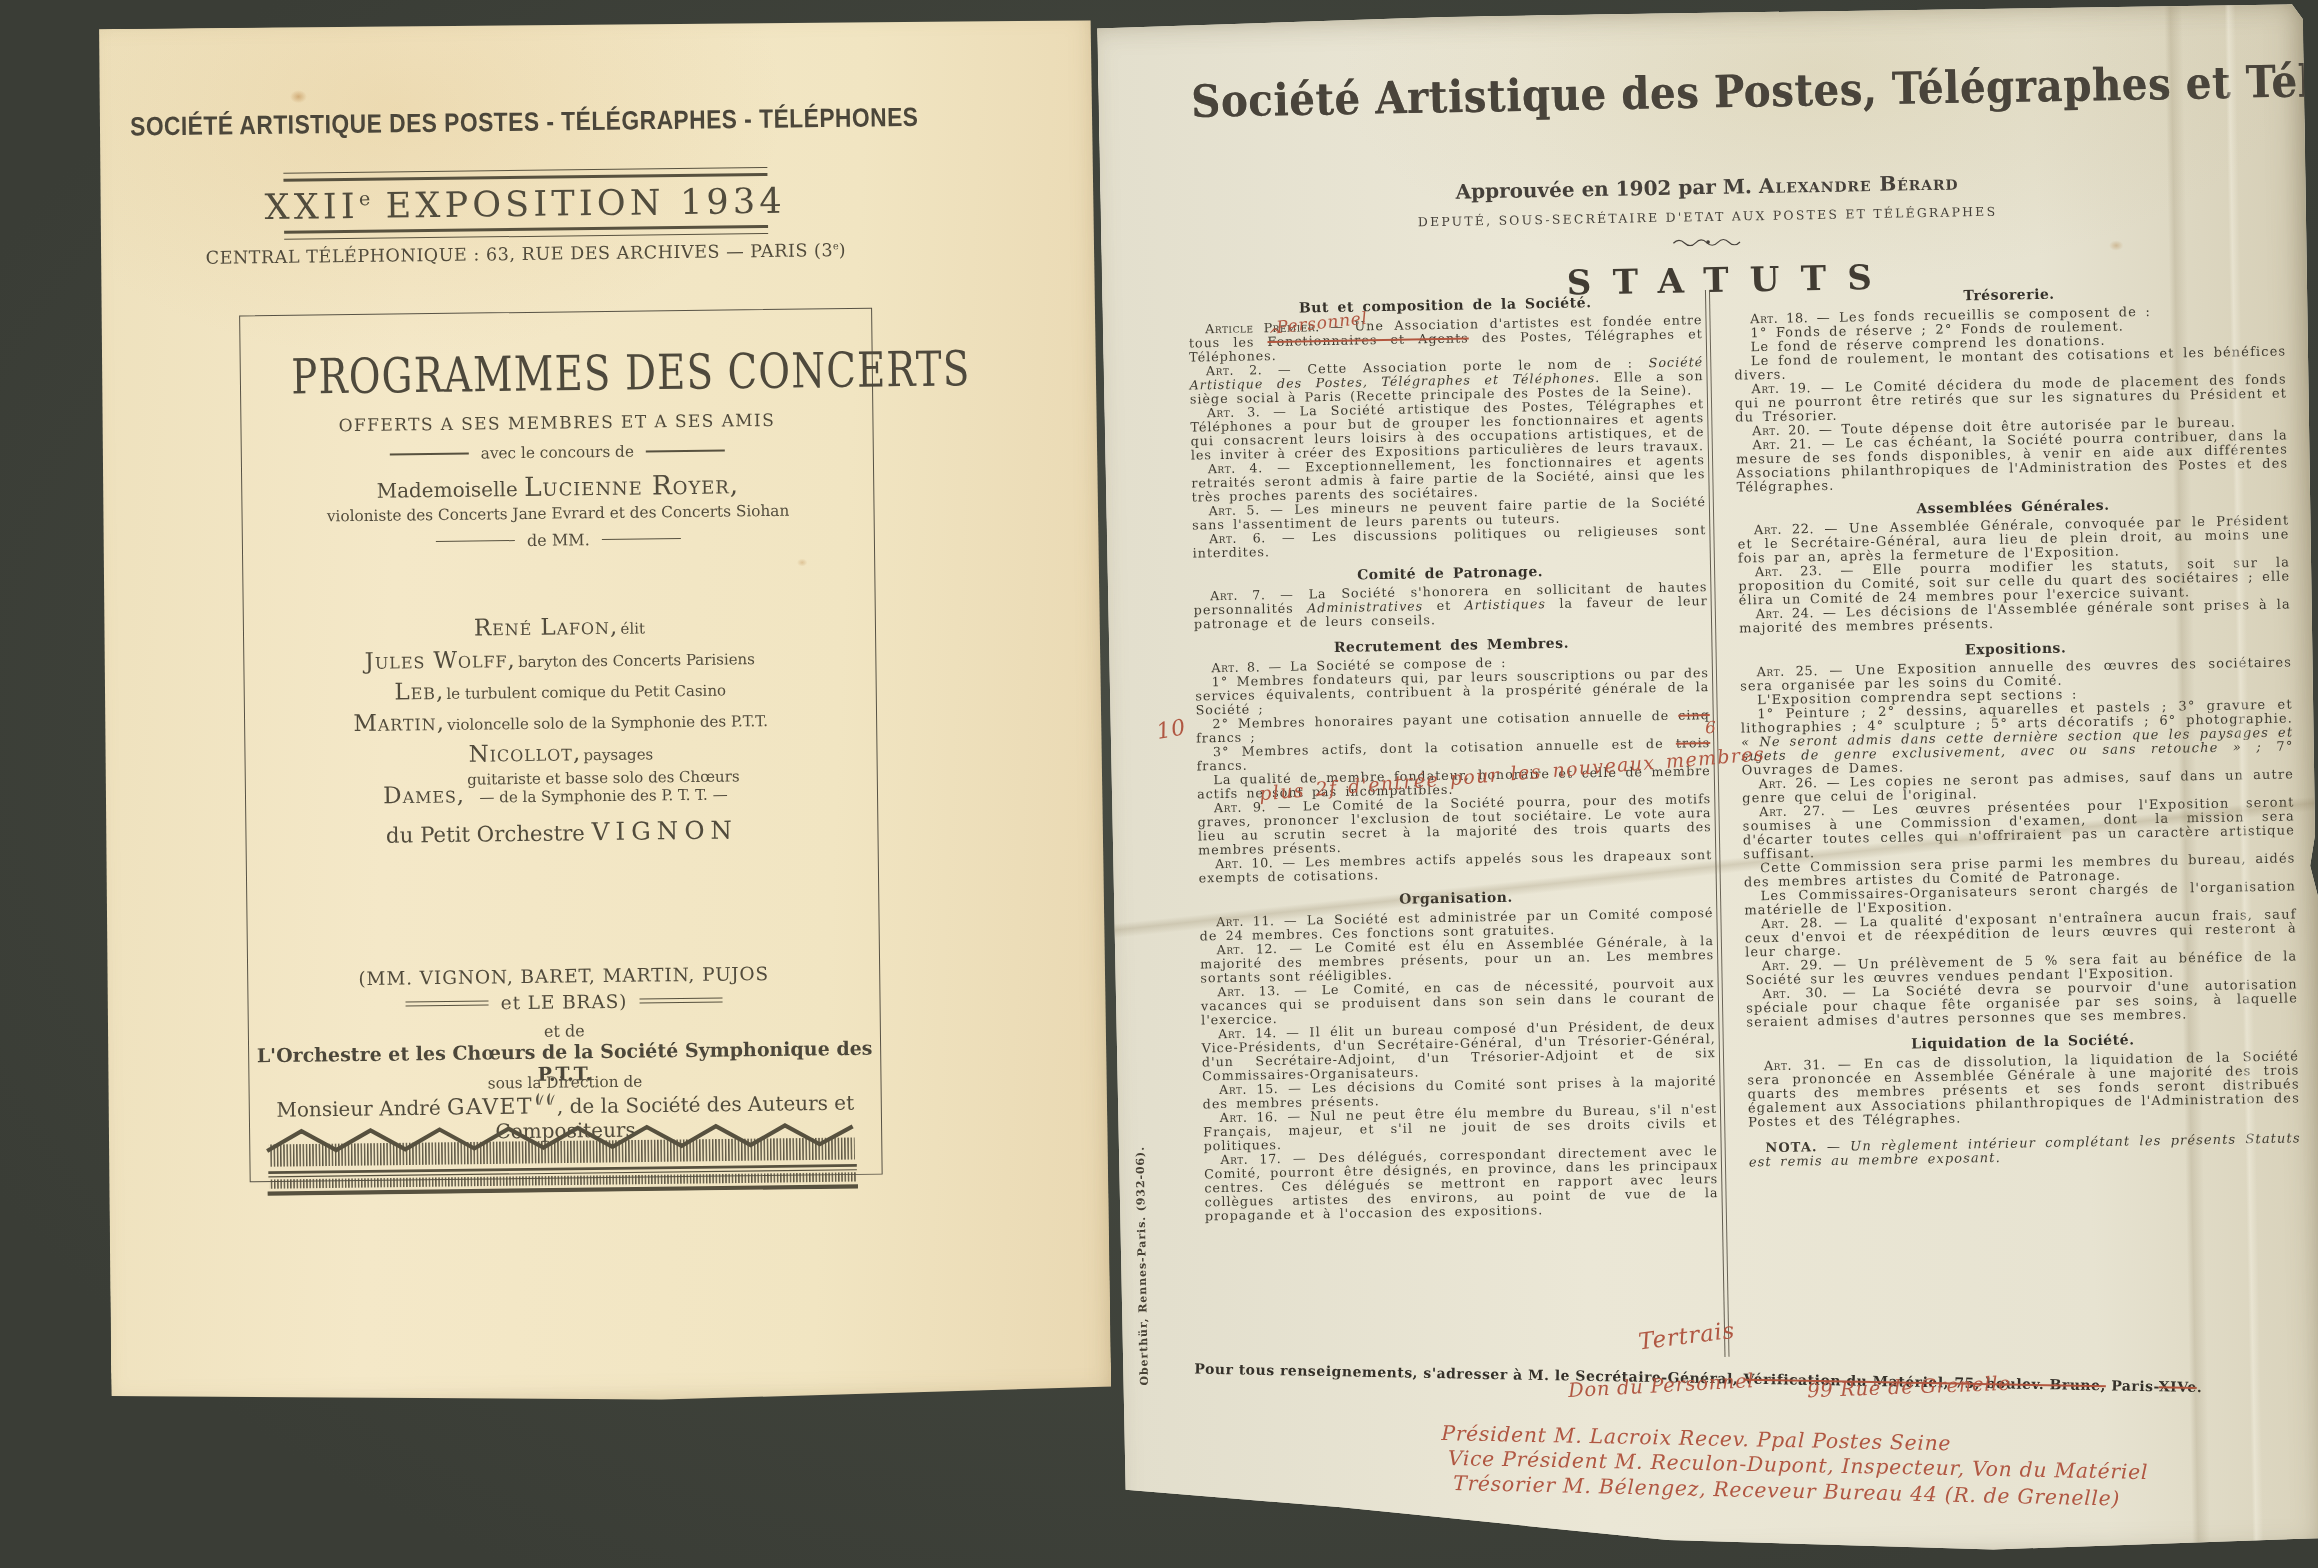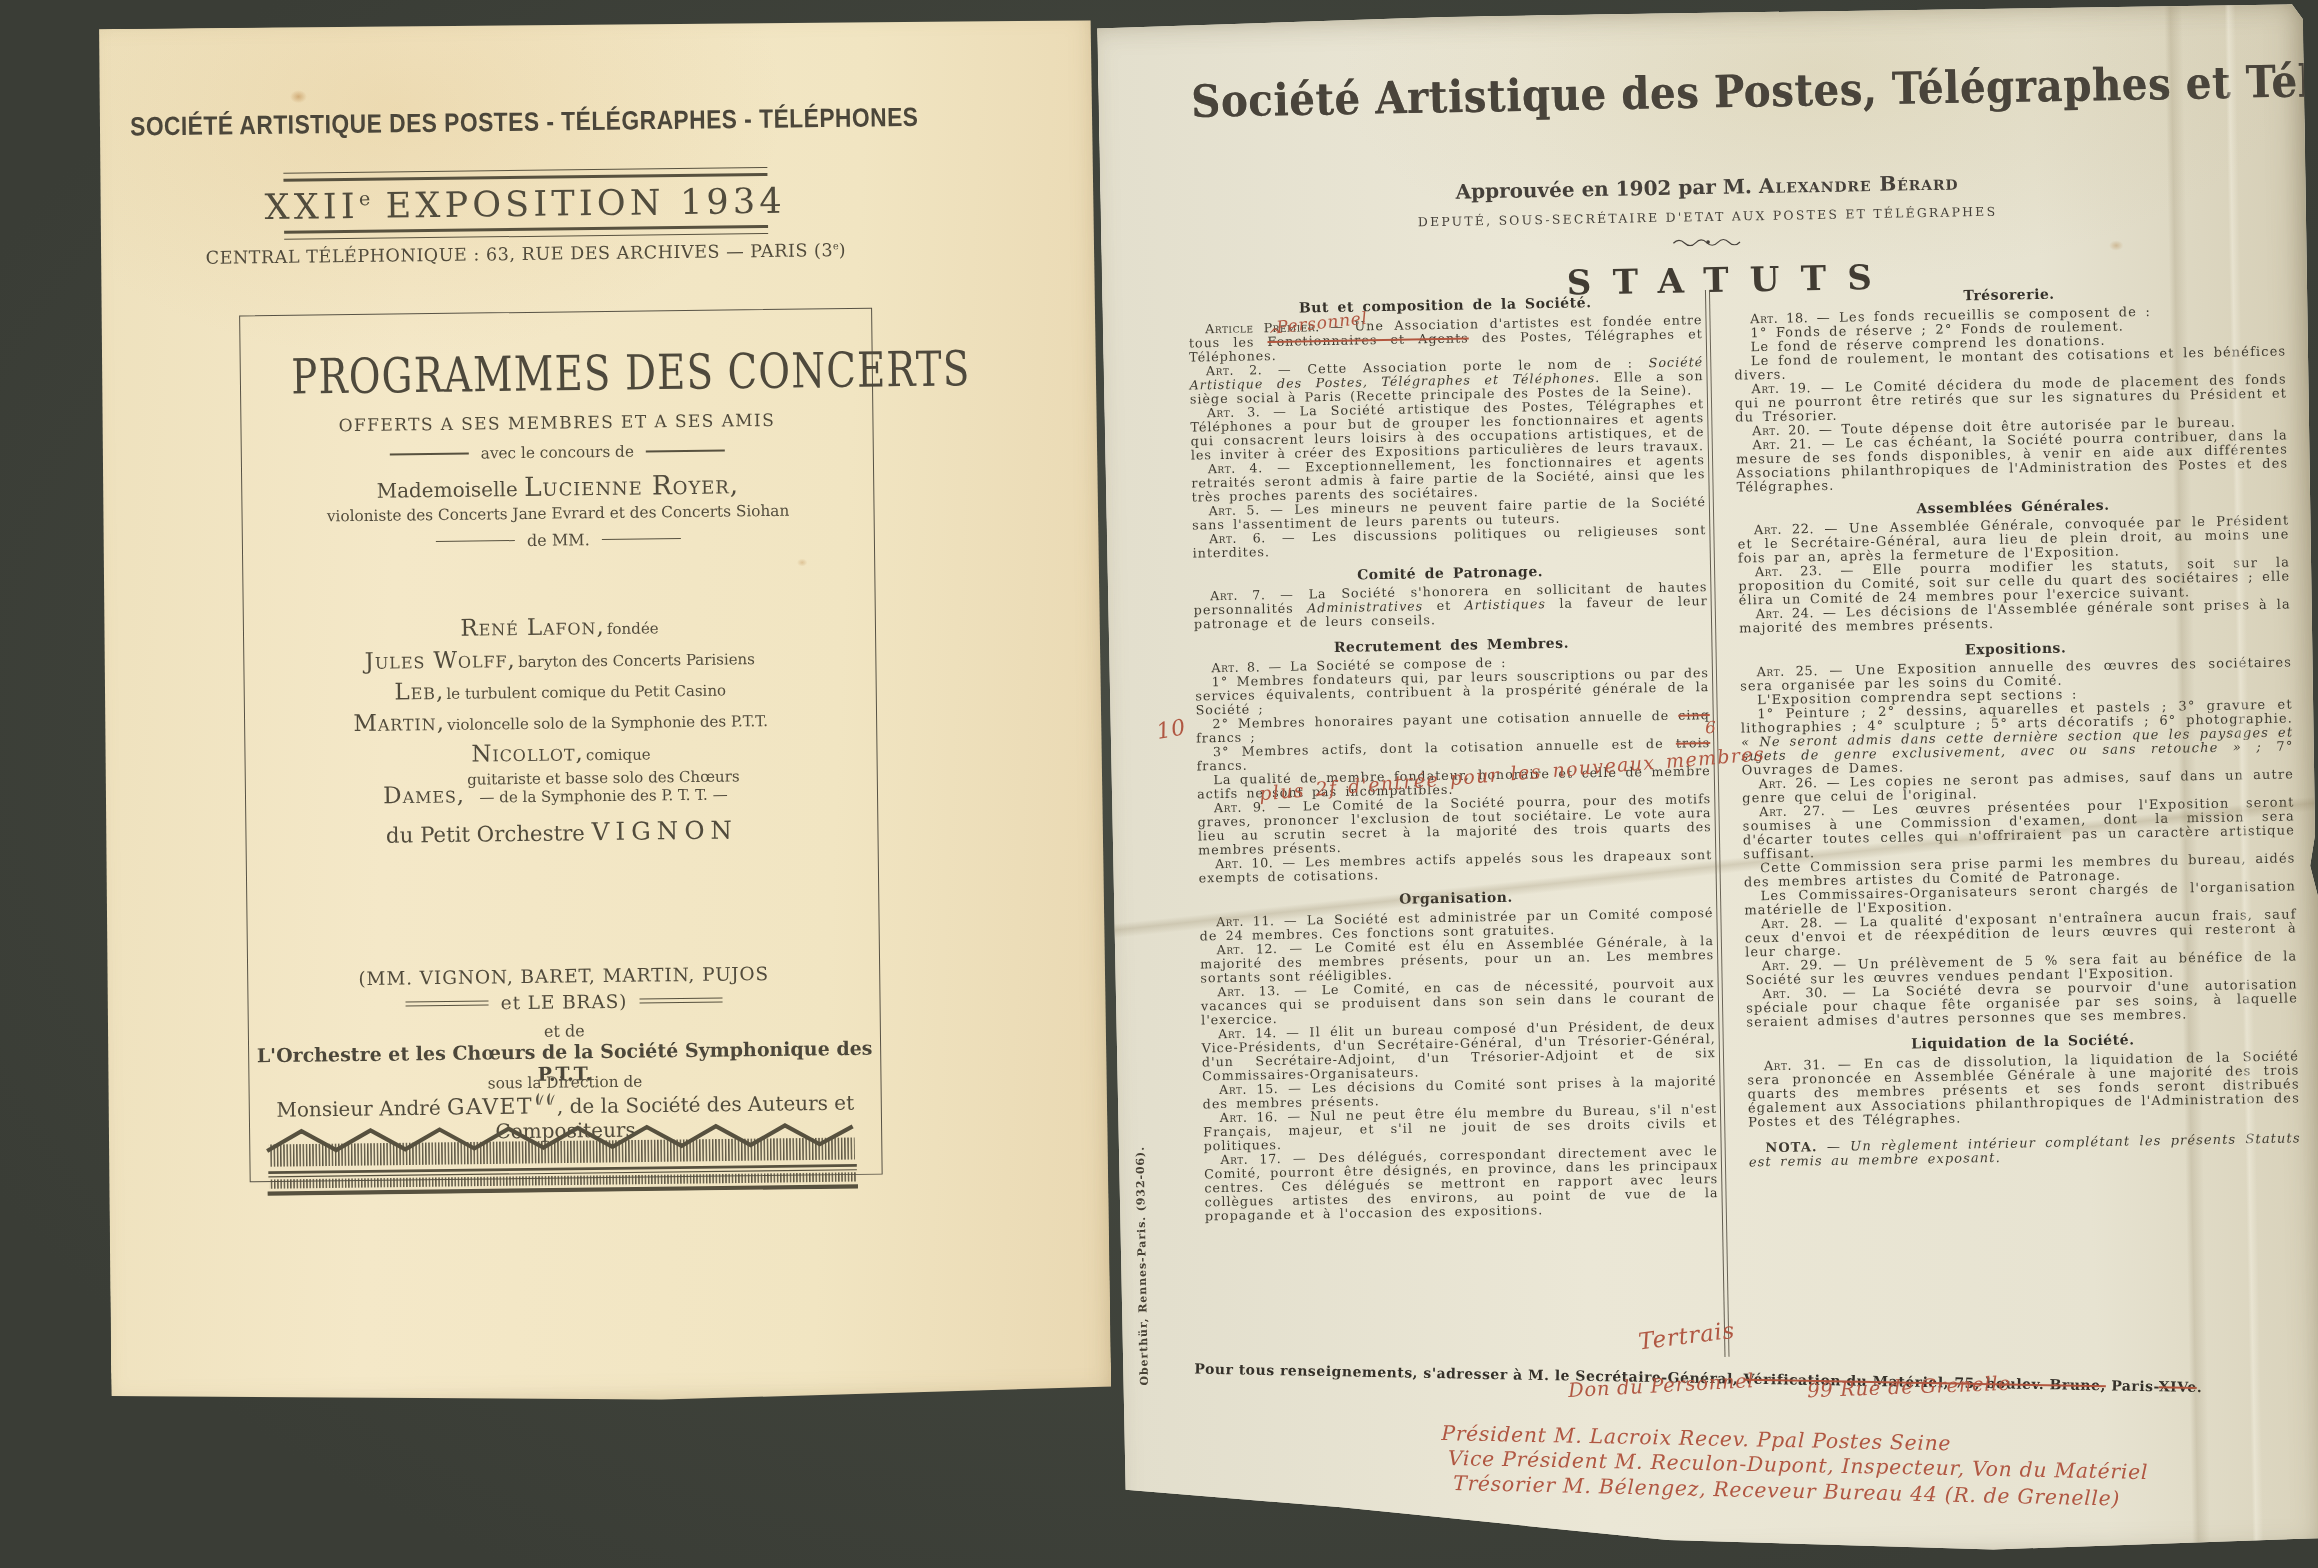--- a/index.html
+++ b/index.html
@@ -155,25 +155,25 @@
         <span class="hr1"></span>
       </div>
       <div id="bx-royer" class="bx"><span>Mademoiselle </span><span class="name">Lucienne Royer,</span></div>
       <div id="bx-royerdesc" class="bx">violoniste des Concerts Jane Evrard et des Concerts Siohan</div>
       <div id="bx-demm" class="bx rulerow">
         <span class="hr1"></span>
         <span>de MM.</span>
         <span class="hr1"></span>
       </div>
 
-      <div id="ar0" class="ar"><span class="name">René Lafon,</span> <span class="desc">fondée</span></div>
+      <div id="ar0" class="ar"><span class="name">René Lafon,</span> <span class="desc">élit</span></div>
       <div id="ar1" class="ar"><span class="name">Jules Wolff,</span> <span class="desc">baryton des Concerts Parisiens</span></div>
       <div id="ar2" class="ar"><span class="name">Leb,</span> <span class="desc">le turbulent comique du Petit Casino</span></div>
       <div id="ar3" class="ar"><span class="name">Martin,</span> <span class="desc">violoncelle solo de la Symphonie des P.T.T.</span></div>
-      <div id="ar4" class="ar"><span class="name">Nicollot,</span> <span class="desc">comique</span></div>
+      <div id="ar4" class="ar"><span class="name">Nicollot,</span> <span class="desc">paysages</span></div>
       <div id="ar5" class="ar"><span class="name">Dames,</span> <span class="dstack"><span class="desc">guitariste et basse solo des Chœurs</span><span class="desc">— de la Symphonie des P. T. T. —</span></span></div>
 
       <div id="bx-vignon" class="bx"><span>du Petit Orchestre </span><span class="name">VIGNON</span></div>
       <div id="bx-mm1" class="bx">(MM. VIGNON, BARET, MARTIN, PUJOS</div>
       <div id="bx-mm2" class="bx rulerow">
         <span class="hrdbl"></span>
         <span>et LE BRAS)</span>
         <span class="hrdbl"></span>
       </div>
       <div id="bx-etde" class="bx">et de</div>

